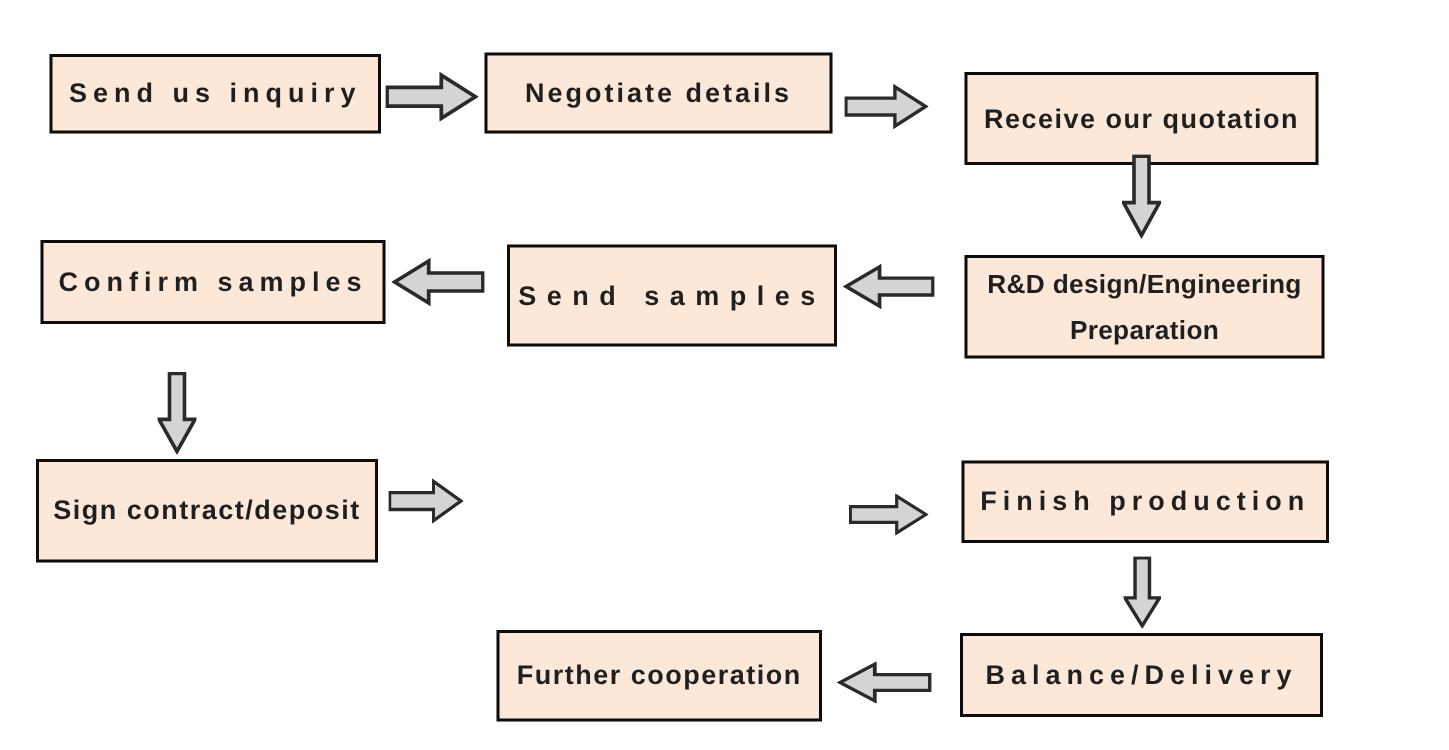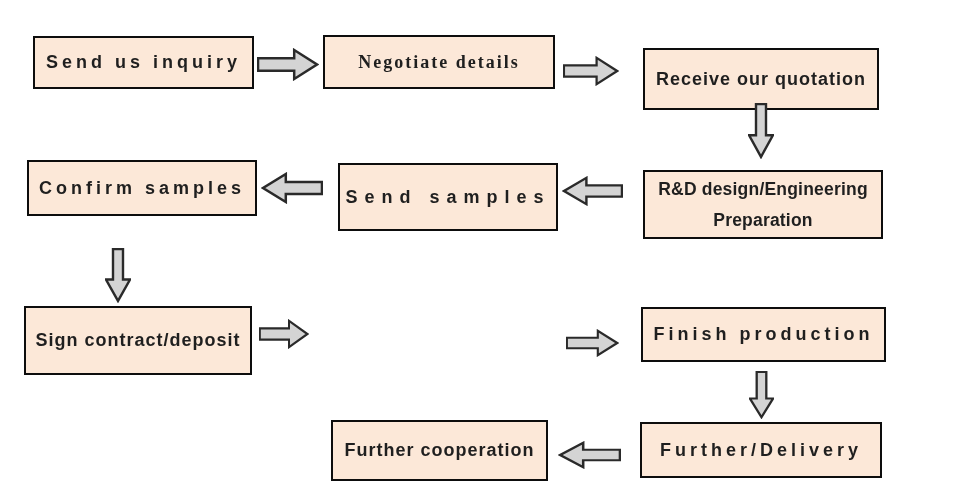--- a/index.html
+++ b/index.html
@@ -51,21 +51,21 @@
     height: 100%;
   }
   .flow-arrow polygon {
     fill: var(--arrow-fill, #d4d4d4);
     stroke: var(--arrow-outline, #2a2a2a);
     stroke-width: 2.4;
     stroke-linejoin: miter;
   }
   
   #n0  { left: 33px;  top: 36px;  width: 221px; height: 53px; }
-  #n1  { left: 323px; top: 35px;  width: 232px; height: 54px; font-family: Liberation Serif, serif; }
+  #n1  { left: 323px; top: 35px;  width: 232px; height: 54px; }
   #n2  { left: 643px; top: 48px;  width: 236px; height: 62px; }
   #n3  { left: 643px; top: 170px; width: 240px; height: 69px; }
   #n4  { left: 338px; top: 163px; width: 220px; height: 68px; }
   #n5  { left: 27px;  top: 160px; width: 230px; height: 56px; }
   #n6  { left: 24px;  top: 306px; width: 228px; height: 69px; }
   #n7  { left: 334px; top: 303px; width: 216px; height: 56px; }
   #n8  { left: 641px; top: 307px; width: 245px; height: 55px; }
   #n9  { left: 640px; top: 422px; width: 242px; height: 56px; }
   #n10 { left: 331px; top: 420px; width: 217px; height: 61px; }
   
@@ -137,21 +137,21 @@
       </svg>
   </div>
   <div id="n8" class="flow-box ls-4">Finish production</div>
 
   <div id="a9" class="flow-arrow">
     <svg viewBox="0 0 26 54" preserveAspectRatio="none">
         <polygon points="8,1 18,1 18,31 25,31 13,52 1,31 8,31"></polygon>
       </svg>
   </div>
 
-  <div id="n9" class="flow-box ls-4">Further/Delivery</div>
+  <div id="n9" class="flow-box ls-4">Balance/Delivery</div>
   <div id="a10" class="flow-arrow">
     <svg viewBox="0 0 60 32" preserveAspectRatio="none">
         <polygon points="59,10 24,10 24,2 2,16 24,30 24,22 59,22"></polygon>
       </svg>
   </div>
   <div id="n10" class="flow-box ls-1">Further cooperation</div>
 
 </div>
 
 </body></html>

